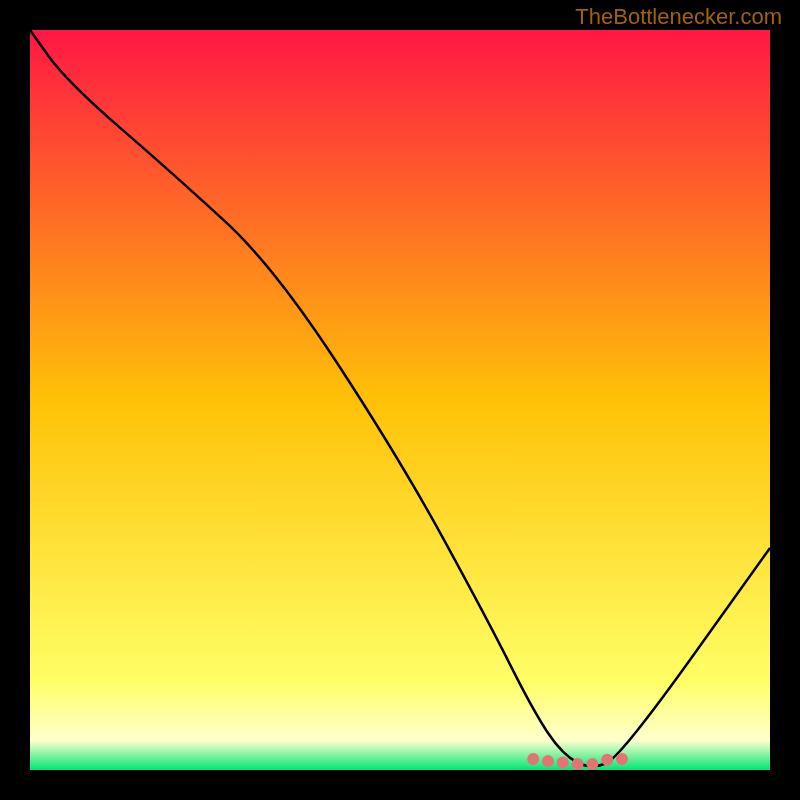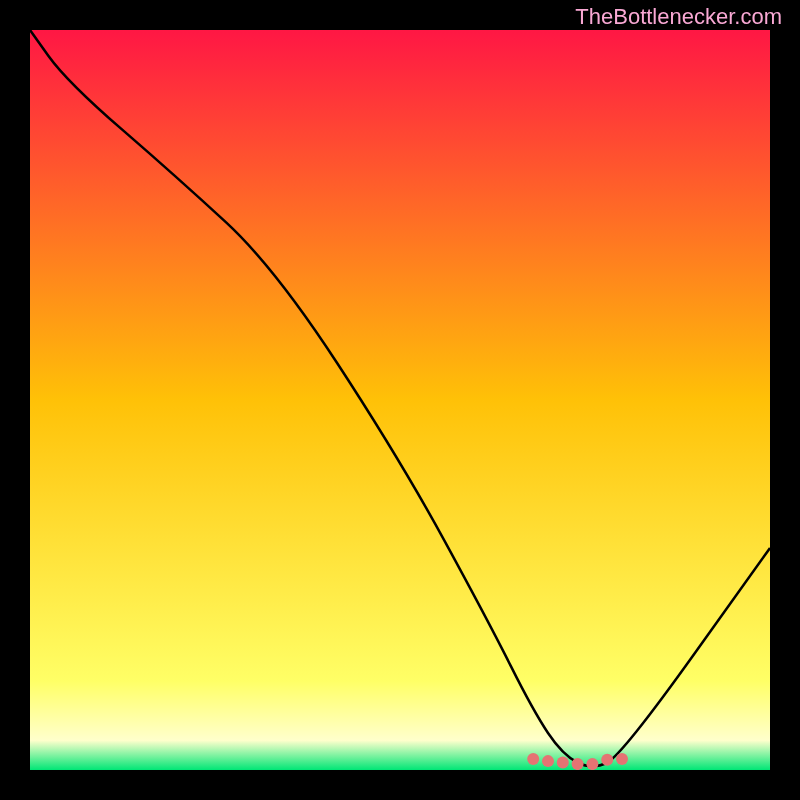--- a/index.html
+++ b/index.html
@@ -14,21 +14,21 @@
   .container {
     position: relative;
     width: 800px;
     height: 800px;
     background: #000;
   }
   .watermark {
     position: absolute;
     top: 4px;
     right: 18px;
-    color: #f9a8d4;
+    color: #a16207;
     font-size: 22px;
     font-weight: normal;
     z-index: 10;
   }
   .plot-area {
     position: absolute;
     left: 30px;
     top: 30px;
     width: 740px;
     height: 740px;

